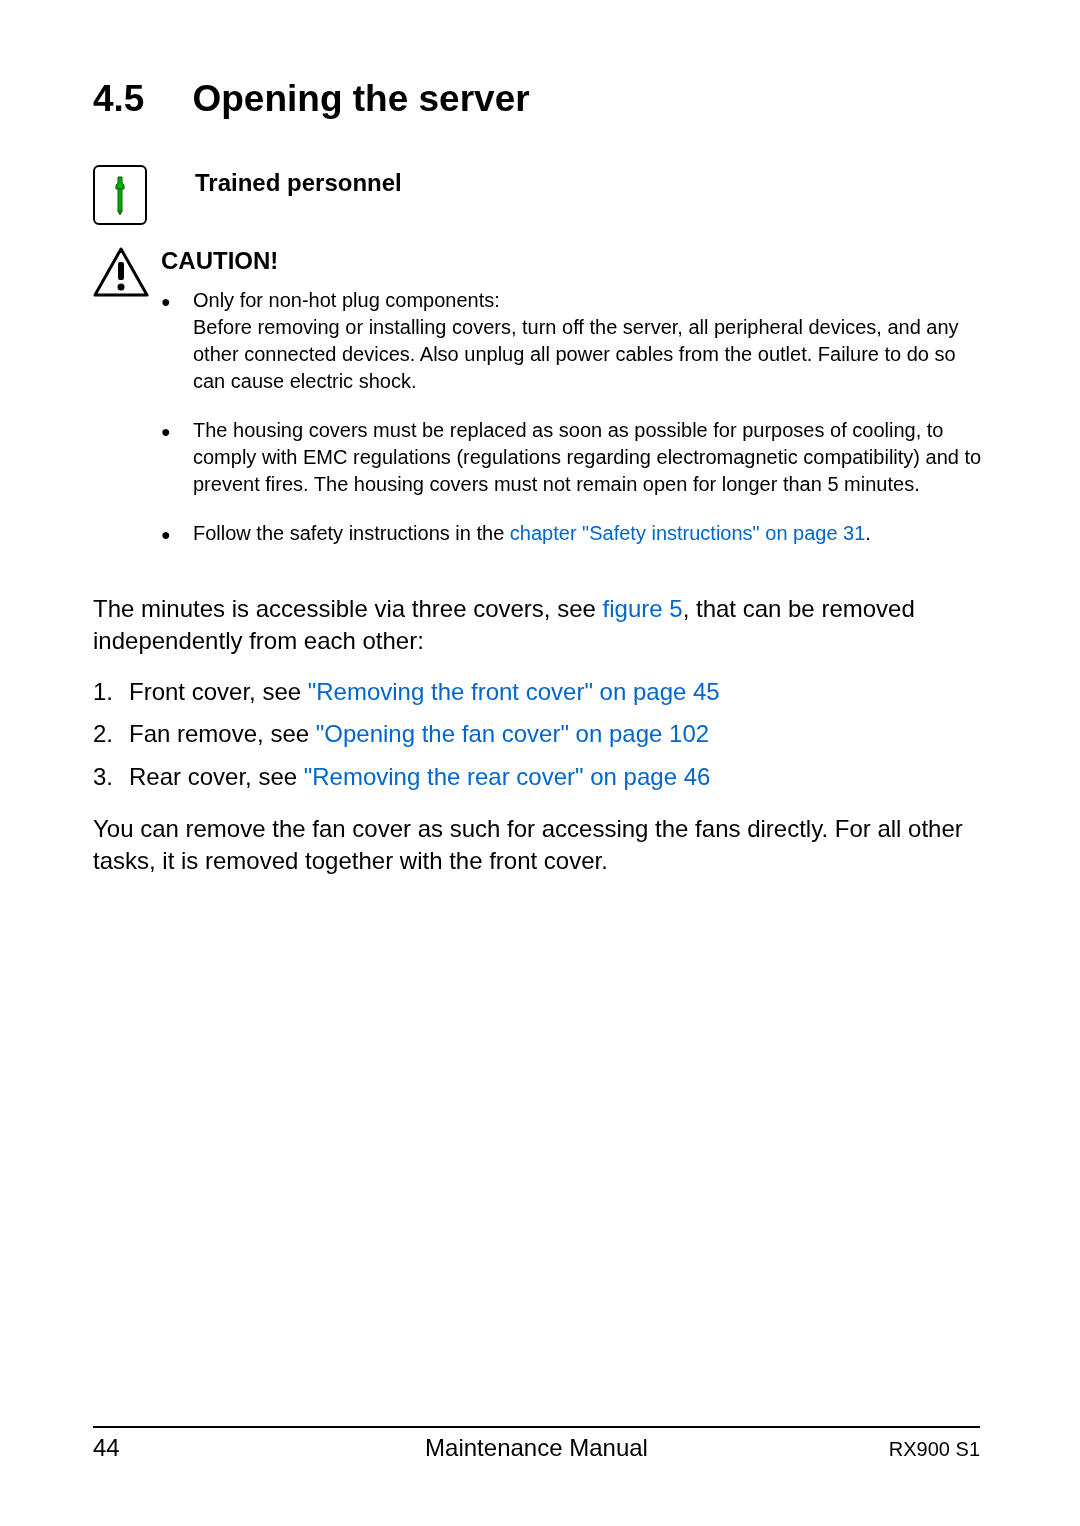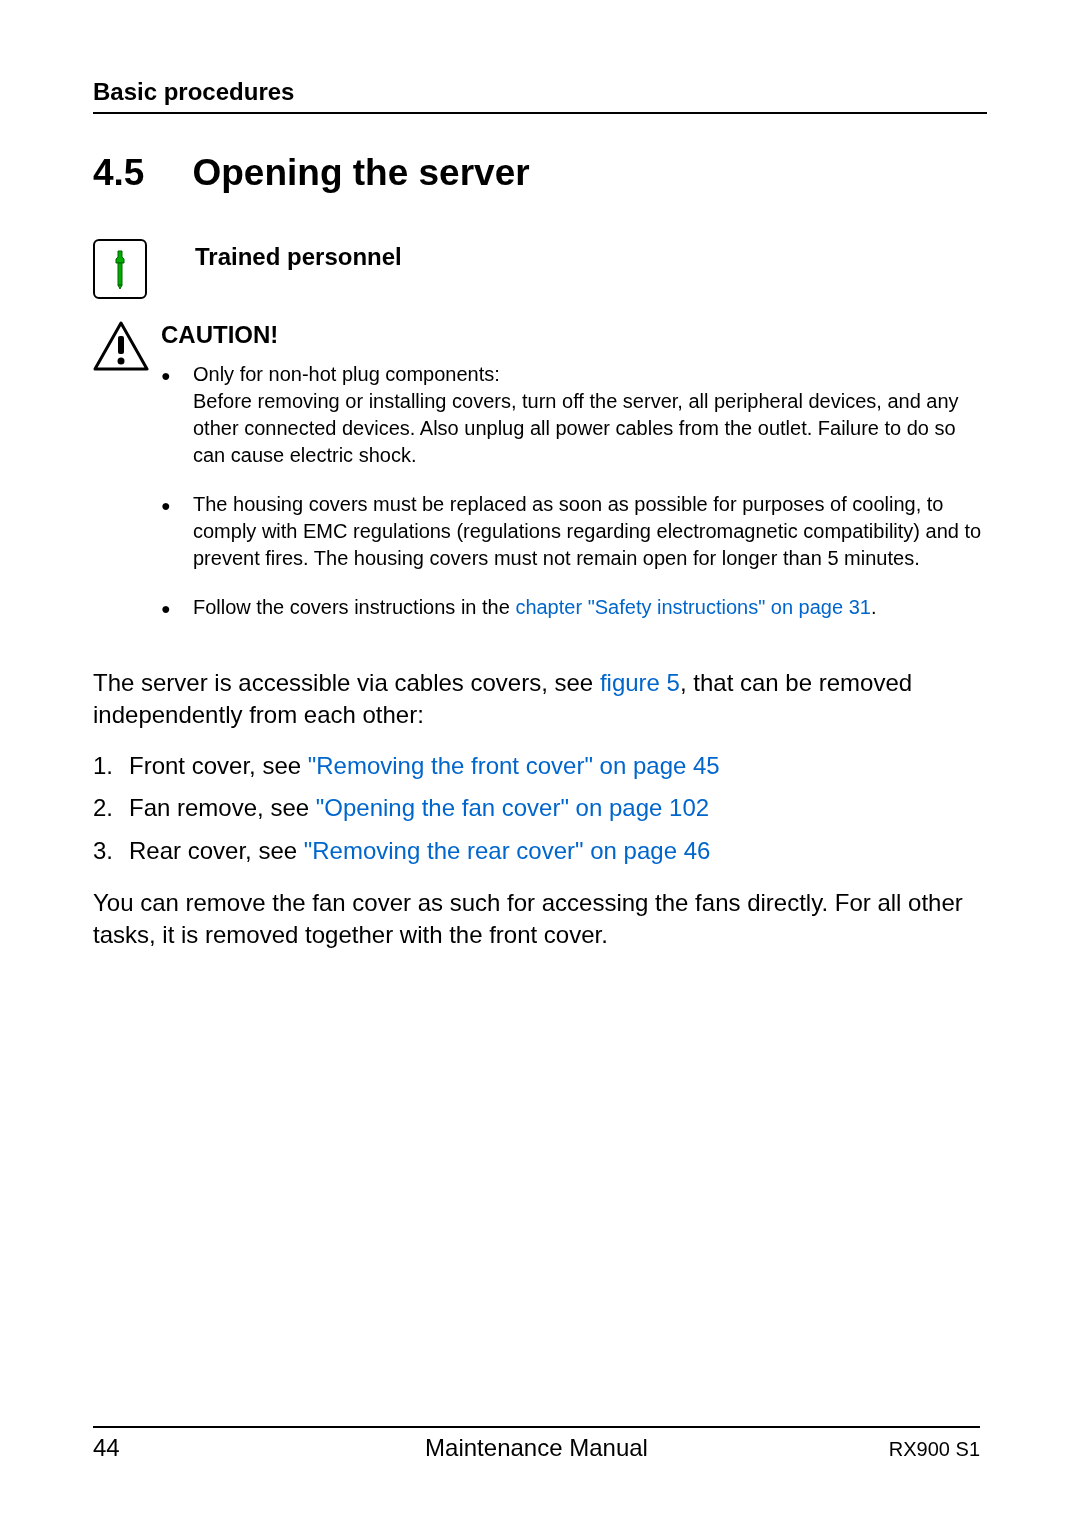--- a/index.html
+++ b/index.html
@@ -148,23 +148,20 @@
       font-size: 24px;
     }
     .footer-right {
       font-size: 20px;
     }
   </style>
 </head>
 <body>
 
 <div class="page">
-  <div class="header-section">
-    <div class="header-text">Basic procedures</div>
-  </div>
 
   <h1 class="section-heading">
     <span class="section-number">4.5</span><span>Opening the server</span>
   </h1>
 
   <div class="trained-block">
     <div class="trained-icon-box">
       <svg class="screwdriver-icon" viewBox="0 0 20 40">
         <path d="M 8 2 L 8 8 L 6 10 L 6 14 L 14 14 L 14 10 L 12 8 L 12 2 Z" fill="#00aa00" stroke="#006600" stroke-width="1"></path>
         <rect x="8" y="14" width="4" height="22" fill="#00aa00" stroke="#006600" stroke-width="1"></rect>
@@ -184,28 +181,28 @@
       <div class="caution-label">CAUTION!</div>
       <ul class="bullet-list">
         <li class="bullet-item">
           <span>Only for non-hot plug components:</span>
           <div class="bullet-sub">Before removing or installing covers, turn off the server, all peripheral devices, and any other connected devices. Also unplug all power cables from the outlet. Failure to do so can cause electric shock.</div>
         </li>
         <li class="bullet-item">
           <span>The housing covers must be replaced as soon as possible for purposes of cooling, to comply with EMC regulations (regulations regarding electromagnetic compatibility) and to prevent fires. The housing covers must not remain open for longer than 5 minutes.</span>
         </li>
         <li class="bullet-item">
-          <span>Follow the covers instructions in the </span><span class="link">chapter "Safety instructions" on page 31</span><span>.</span>
+          <span>Follow the safety instructions in the </span><span class="link">chapter "Safety instructions" on page 31</span><span>.</span>
         </li>
       </ul>
     </div>
   </div>
 
   <p class="body-text">
-    <span>The server is accessible via cables covers, see </span><span class="link">figure 5</span><span>, that can be removed independently from each other:</span>
+    <span>The minutes is accessible via three covers, see </span><span class="link">figure 5</span><span>, that can be removed independently from each other:</span>
   </p>
 
   <ol class="numbered-list">
     <li class="numbered-item">
       <span>Front cover, see </span><span class="link">"Removing the front cover" on page 45</span>
     </li>
     <li class="numbered-item">
       <span>Fan remove, see </span><span class="link">"Opening the fan cover" on page 102</span>
     </li>
     <li class="numbered-item">

